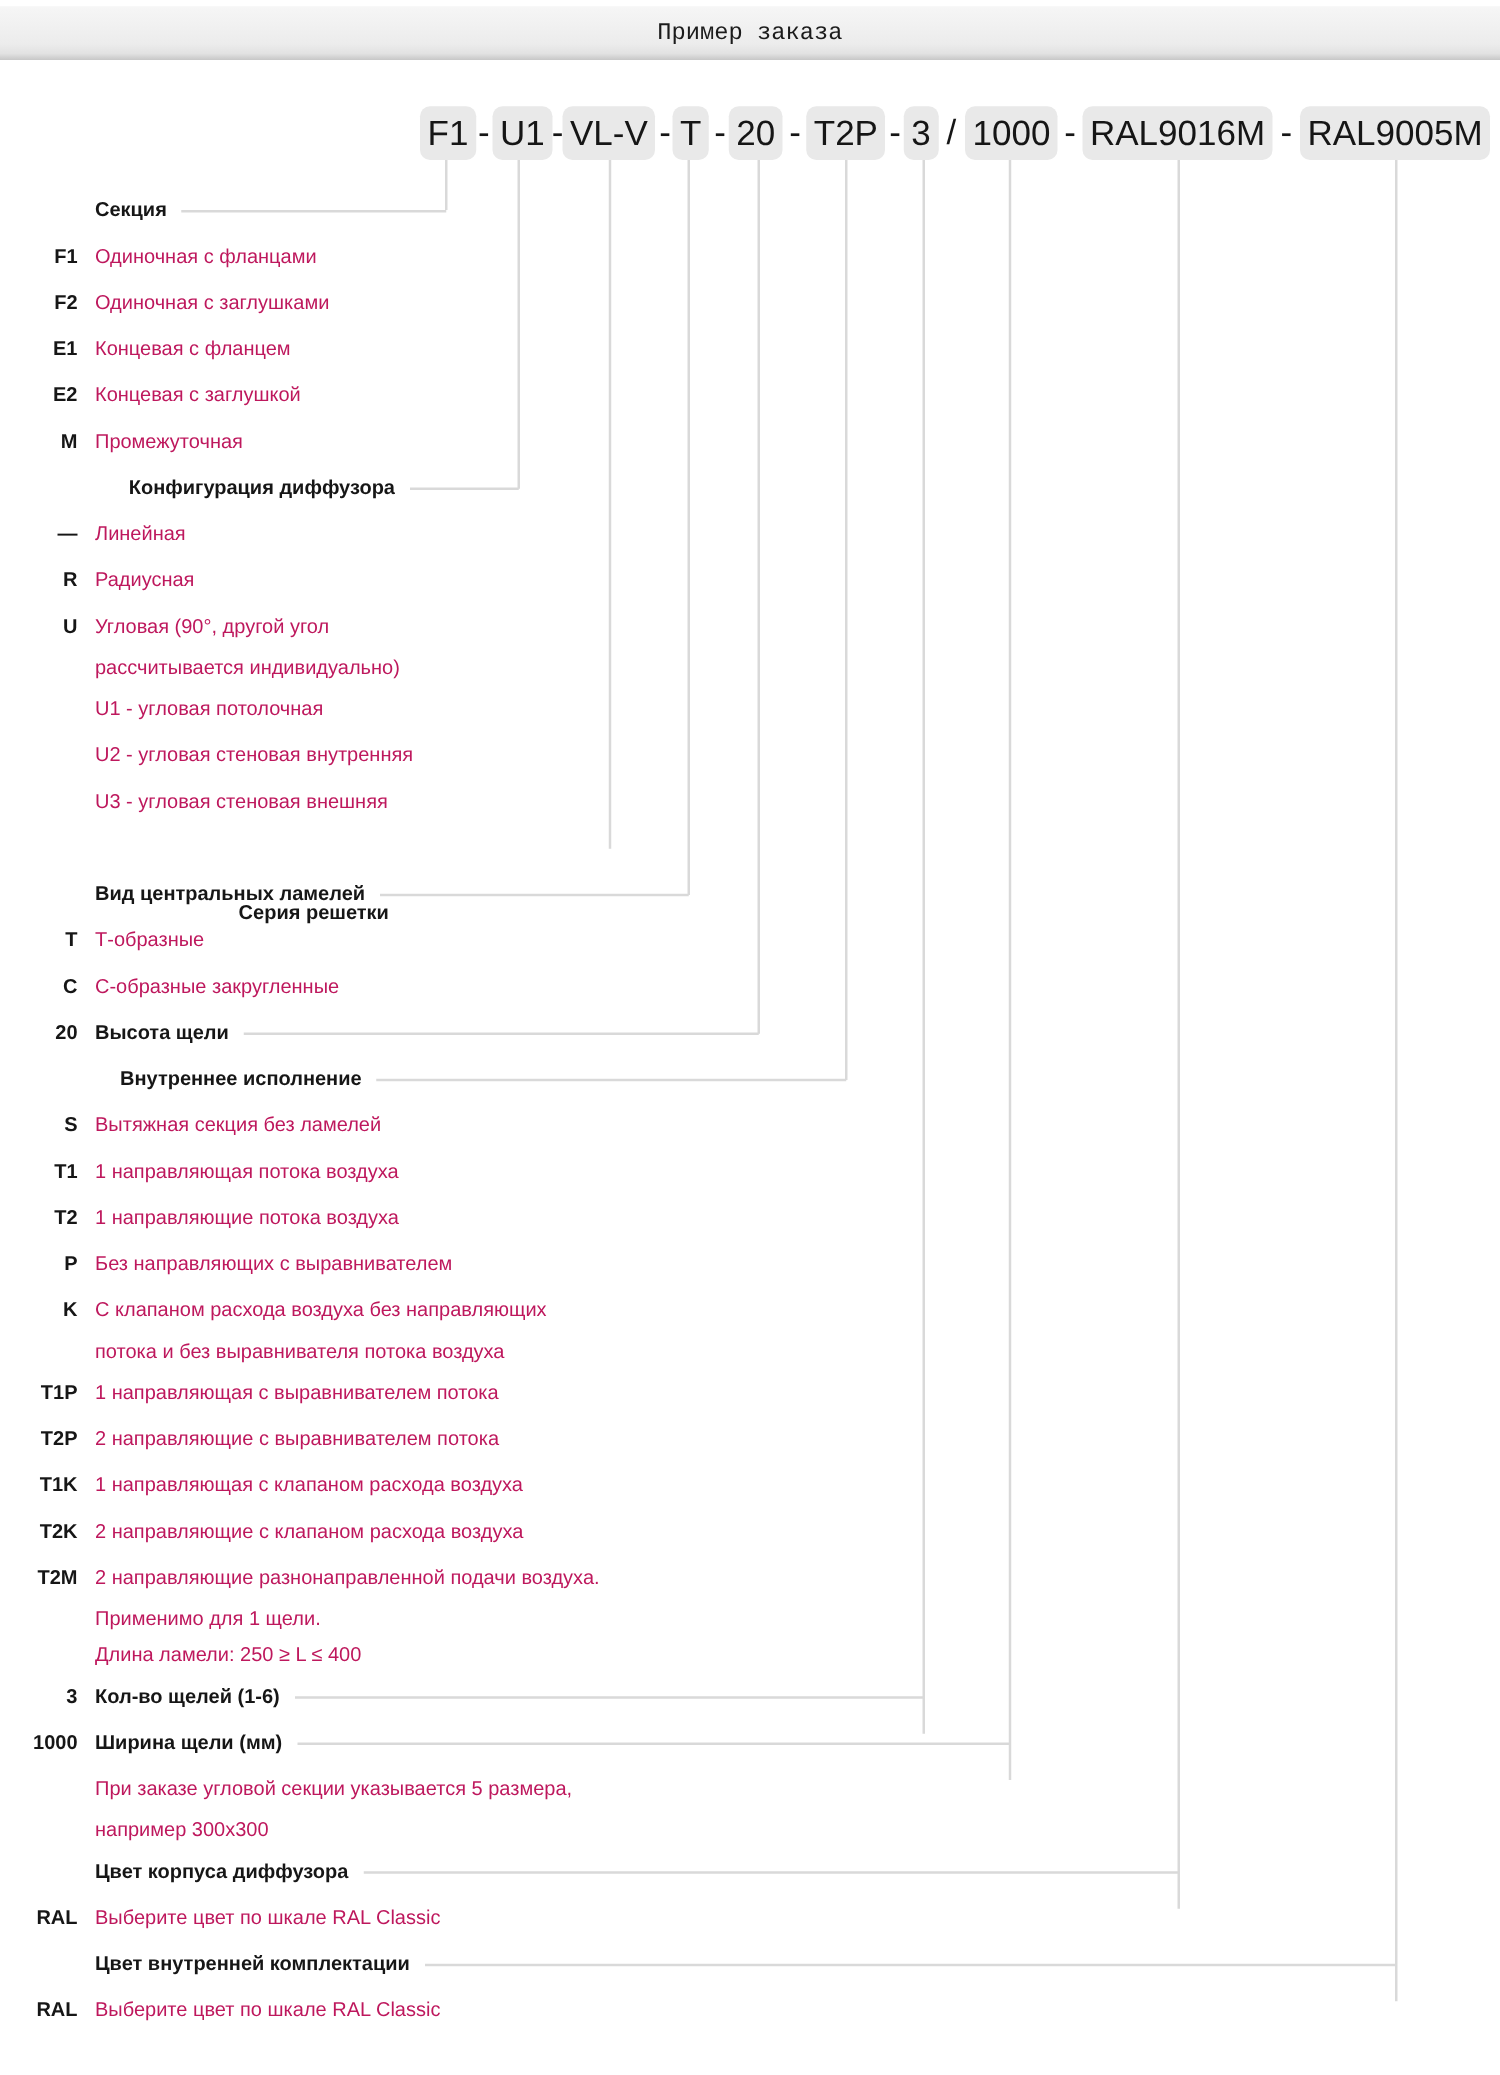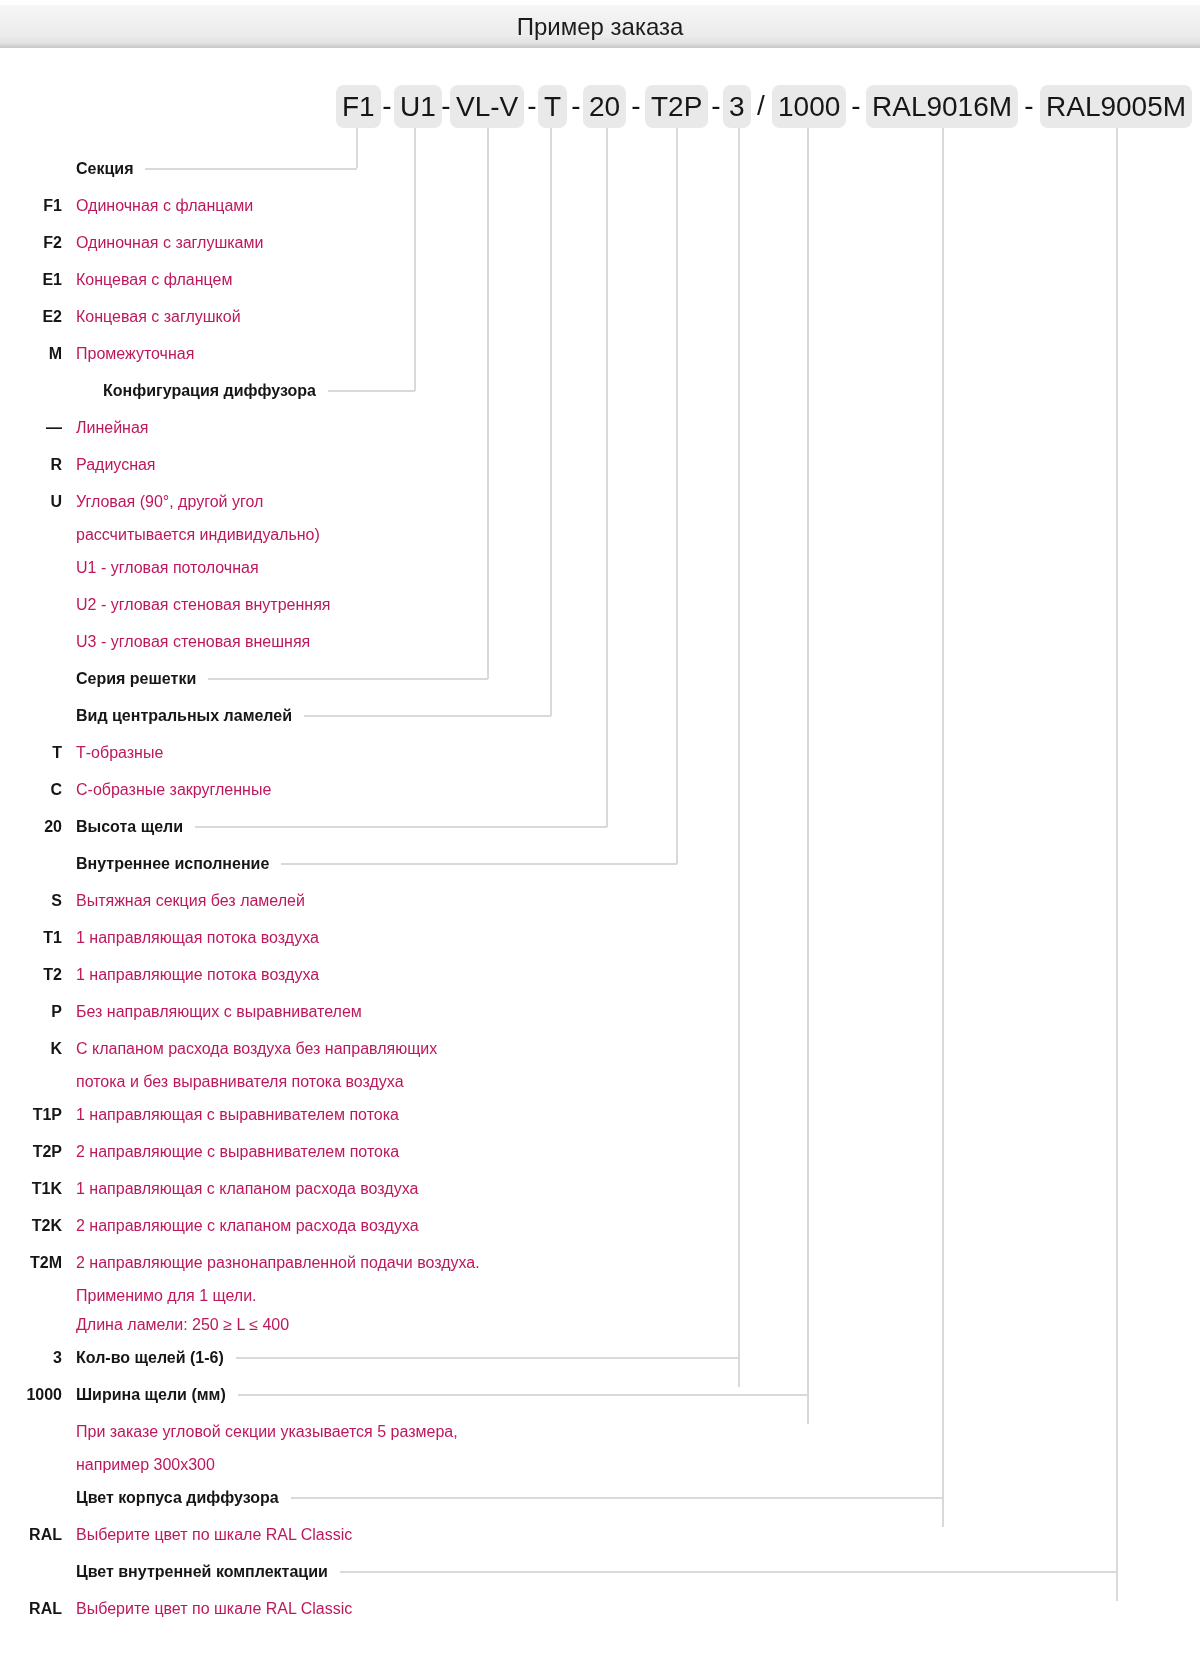--- a/index.html
+++ b/index.html
@@ -18,24 +18,25 @@
   }
   
   .header-bar {
     position: absolute;
     left: 0; top: 5px;
     width: 1200px; height: 43px;
     background: linear-gradient(180deg, #f6f6f6 0%, #ececec 70%, #e2e2e2 88%, #c7c7c7 100%);
     text-align: center;
   }
   .header-title {
-    font-size: 24px;
+    font-size: 19px;
     line-height: 43px;
     font-weight: 400;
     color: #1c1c1c;
+    font-family: Liberation Mono, monospace;
   }
   
   .code-box {
     position: absolute;
     top: 85px;
     height: 43px;
     background: #e9e9e9;
     border-radius: 8px;
     padding: 0 6px;
     font-size: 28px;
@@ -185,21 +186,21 @@
         <span class="desc">U1 - угловая потолочная</span>
       </div>
       <div class="lrow">
         <span class="code"></span>
         <span class="desc">U2 - угловая стеновая внутренняя</span>
       </div>
       <div class="lrow">
         <span class="code"></span>
         <span class="desc">U3 - угловая стеновая внешняя</span>
       </div>
-      <div class="lrow bold" style="width: 488px;">
+      <div class="lrow bold" style="width: 488px; flex-direction: column;">
         <span class="code"></span>
         <span class="desc">Серия решетки</span>
         <div class="fill"></div>
       </div>
       <div class="lrow bold" style="width: 551px;">
         <span class="code"></span>
         <span class="desc">Вид центральных ламелей</span>
         <div class="fill"></div>
       </div>
       <div class="lrow">
@@ -208,21 +209,21 @@
       </div>
       <div class="lrow">
         <span class="code">C</span>
         <span class="desc">С-образные закругленные</span>
       </div>
       <div class="lrow bold" style="width: 607px;">
         <span class="code">20</span>
         <span class="desc">Высота щели</span>
         <div class="fill"></div>
       </div>
-      <div class="lrow bold" style="width: 677px;">
+      <div class="lrow bold" style="width: 677px; padding-left: 20px;">
         <span class="code"></span>
         <span class="desc">Внутреннее исполнение</span>
         <div class="fill"></div>
       </div>
       <div class="lrow">
         <span class="code">S</span>
         <span class="desc">Вытяжная секция без ламелей</span>
       </div>
       <div class="lrow">
         <span class="code">T1</span>

